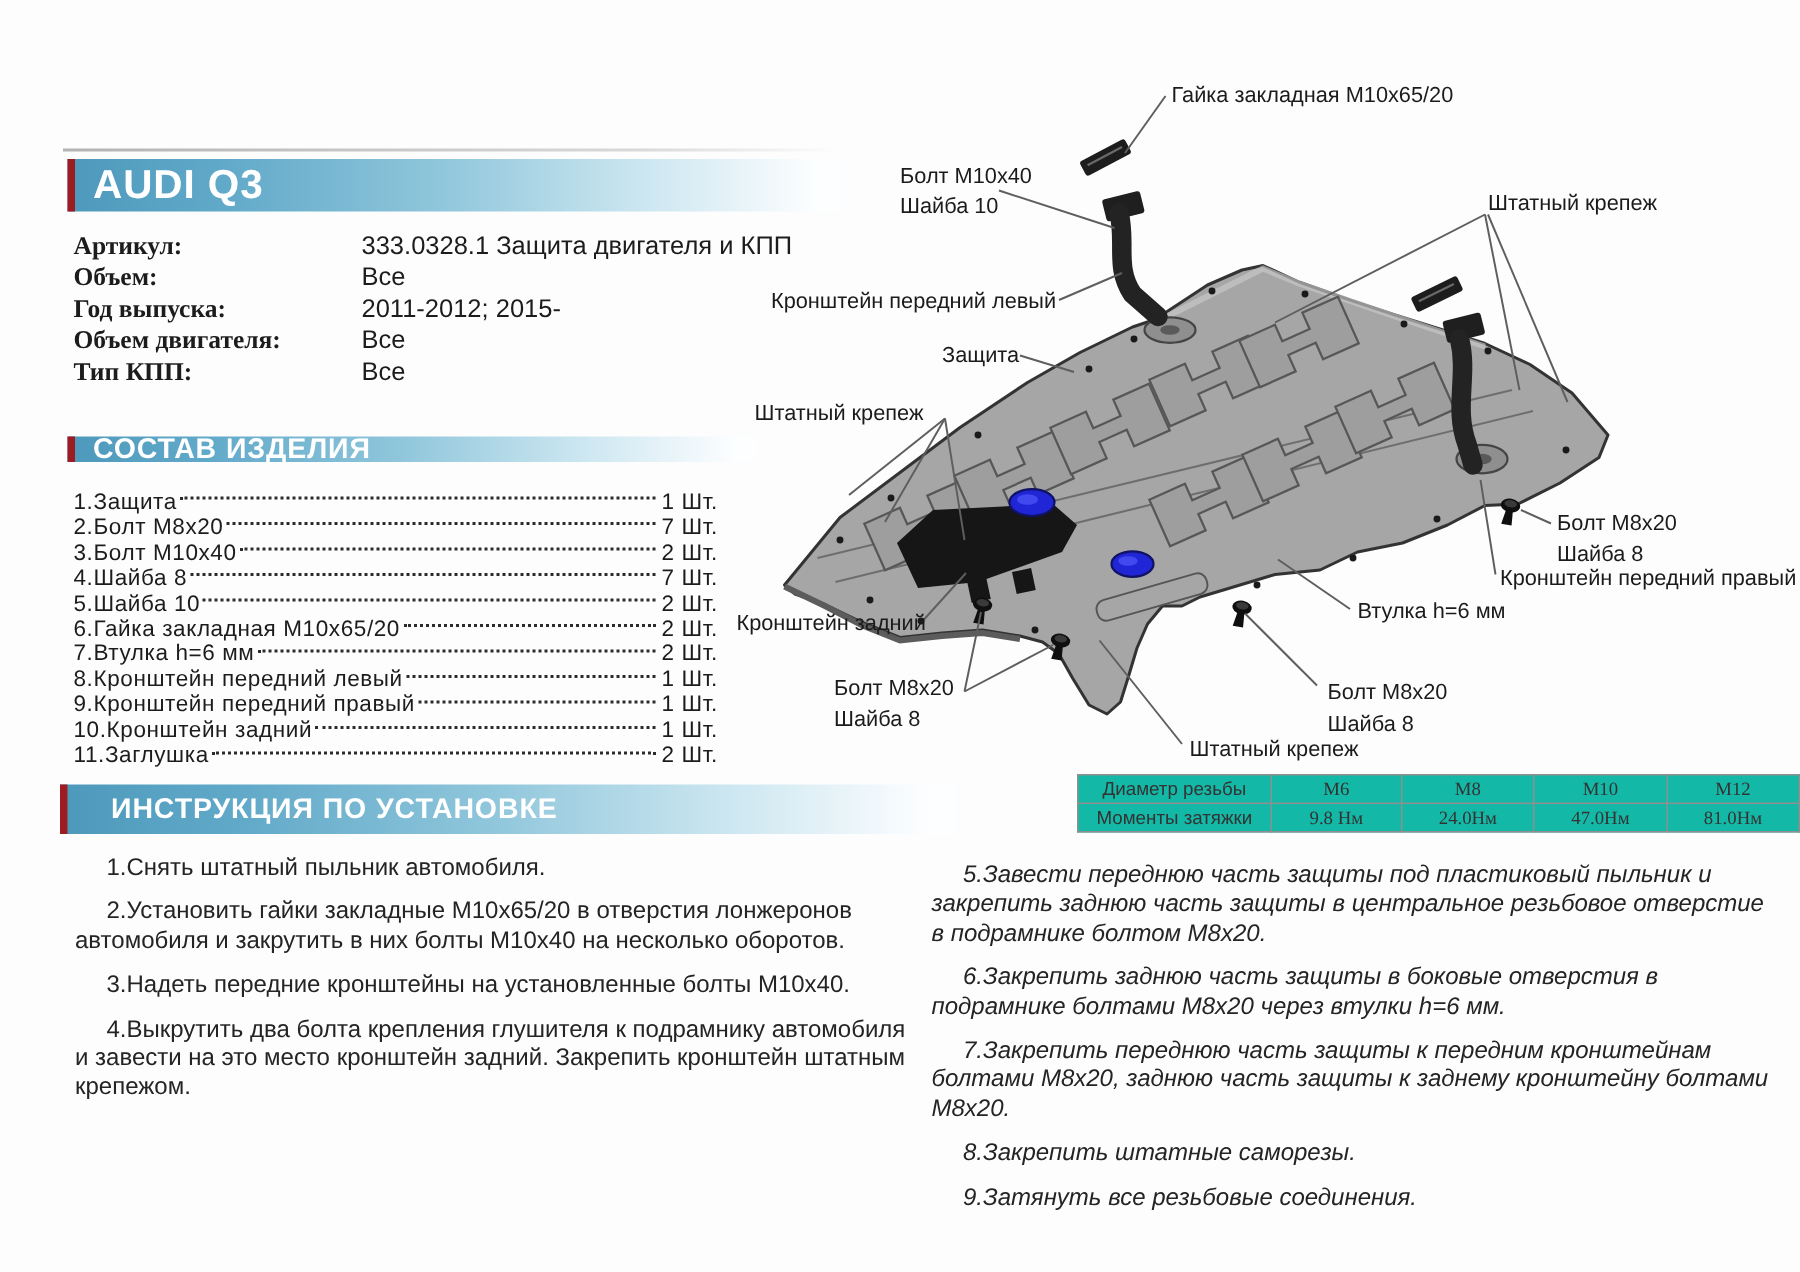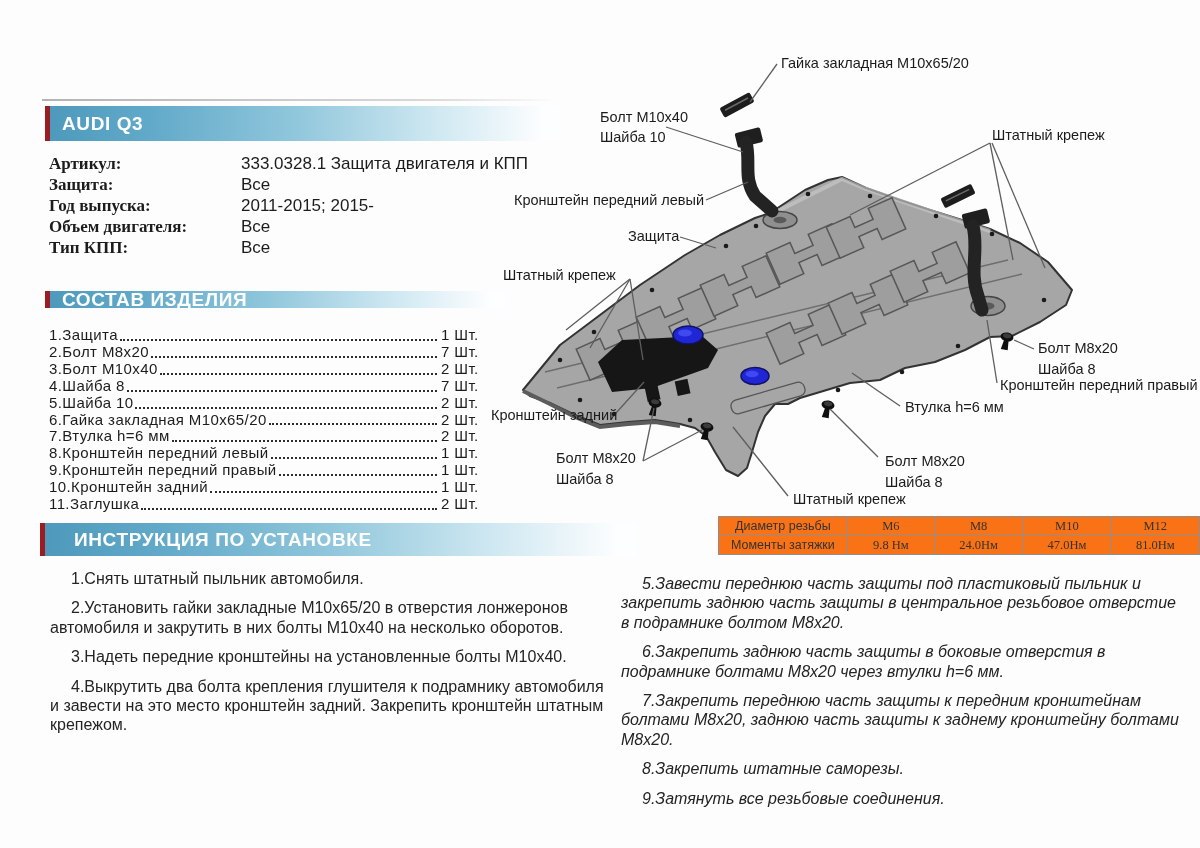--- a/index.html
+++ b/index.html
@@ -11,42 +11,42 @@
     position:absolute;left:42px;top:99px;width:516px;height:2px;
     background:linear-gradient(90deg,#b3b3b3,#d9d9d9 75%,rgba(220,220,220,0));
   }
   .bar{
     position:absolute;display:flex;align-items:center;
     background:linear-gradient(90deg,#4d99bb 0%,#61a9c9 20%,#8fc6db 48%,#cde7f1 75%,#fdfeff 97%);
   }
   .bar .stripe{position:absolute;left:0;top:0;bottom:0;width:5px;background:#9b1c21;}
   .bar .bar-title{color:#ffffff;font-weight:bold;padding-left:17px;letter-spacing:0.6px;}
   #audi-bar{left:45px;top:106px;width:515px;height:35px;}
-  #audi-bar .bar-title{font-size:19px;}
+  #audi-bar .bar-title{font-size:27px;}
   #sostav-bar{left:45px;top:291px;width:460px;height:17px;}
   #sostav-bar .bar-title{font-size:19px;}
   #instr-bar{left:40px;top:523px;width:580px;height:33px;padding-left:17px;}
   #instr-bar .bar-title{font-size:19px;}
 
   .specs{position:absolute;left:49px;top:153px;width:545px;}
   .spec-row{display:flex;font-size:17px;line-height:21px;}
   .spec-label{width:192px;flex:none;font-weight:bold;font-family:Liberation Serif, serif;}
 
   .parts{position:absolute;left:49px;top:327px;width:440px;}
-  .part-row{display:flex;align-items:flex-end;font-size:15px;line-height:16.9px;letter-spacing:0.4px;}
+  .part-row{display:flex;align-items:center;font-size:15px;line-height:16.9px;letter-spacing:0.4px;}
   .part-name{white-space:nowrap;}
   .part-dots{flex:1;border-bottom:2px dotted #2c2c2c;margin:0 4px 0 2px;transform:translateY(-3px);}
   .part-qty{width:48px;flex:none;}
 
   .steps{position:absolute;font-size:16px;line-height:19.4px;color:#242424;}
   #steps-left{left:40px;top:559px;width:578px;}
   #steps-right{left:611px;top:564px;width:584px;font-style:italic;}
   .steps p{margin:10px;text-indent:21px;}
 
-  table.torque{position:absolute;left:718px;top:516px;border-collapse:collapse;font-size:12.5px;color:#333;background:#f97316;}
+  table.torque{position:absolute;left:718px;top:516px;border-collapse:collapse;font-size:12.5px;color:#333;background:#14b8a6;}
   table.torque td{border:1px solid #8f8f8f;text-align:center;height:18px;padding:0 3px;}
   table.torque td.c0{width:126px;}
   table.torque td.cn{width:84px;font-family:Liberation Serif, serif;}
 
   svg#diagram{position:absolute;left:0;top:0;width:1200px;height:848px;}
   svg#diagram text{font-family:"Liberation Sans",sans-serif;font-size:14.5px;fill:#1b1b1b;}
   .leader{stroke:#5e5e5e;stroke-width:1.3;fill:none;}
 </style>
 </head>
 <body>
@@ -59,26 +59,26 @@
     <span class="stripe"></span>
     <span class="bar-title">AUDI Q3</span>
   </div>
 
   <div class="specs">
     <div class="spec-row">
       <span class="spec-label">Артикул:</span>
       <span class="spec-value">333.0328.1 Защита двигателя и КПП</span>
     </div>
     <div class="spec-row">
-      <span class="spec-label">Защита:</span>
+      <span class="spec-label">Объем:</span>
       <span class="spec-value">Все</span>
     </div>
     <div class="spec-row">
       <span class="spec-label">Год выпуска:</span>
-      <span class="spec-value">2011-2015; 2015-</span>
+      <span class="spec-value">2011-2012; 2015-</span>
     </div>
     <div class="spec-row">
       <span class="spec-label">Объем двигателя:</span>
       <span class="spec-value">Все</span>
     </div>
     <div class="spec-row">
       <span class="spec-label">Тип КПП:</span>
       <span class="spec-value">Все</span>
     </div>
   </div>

